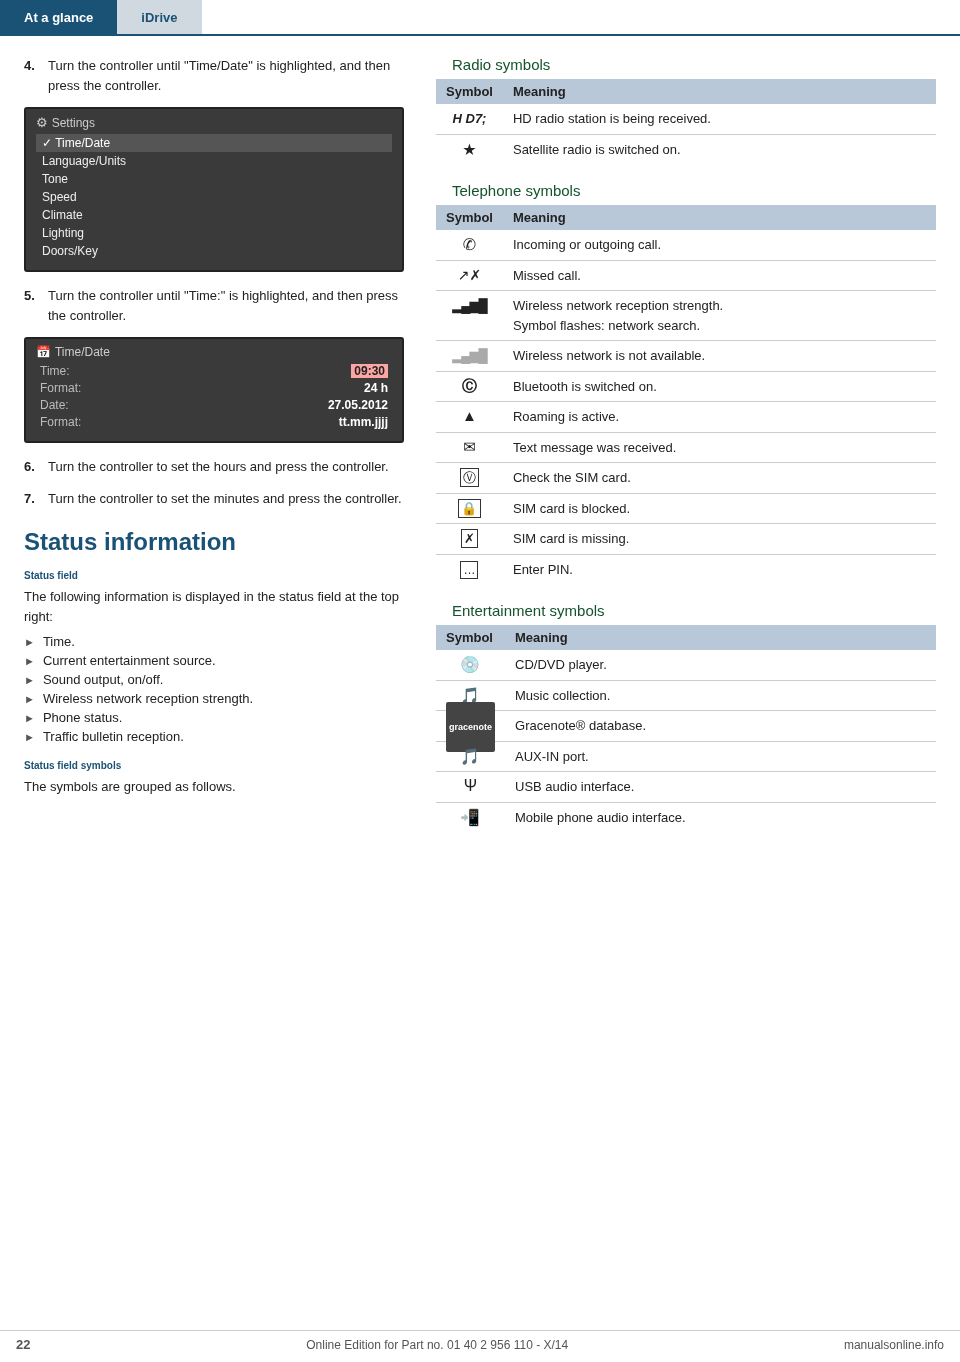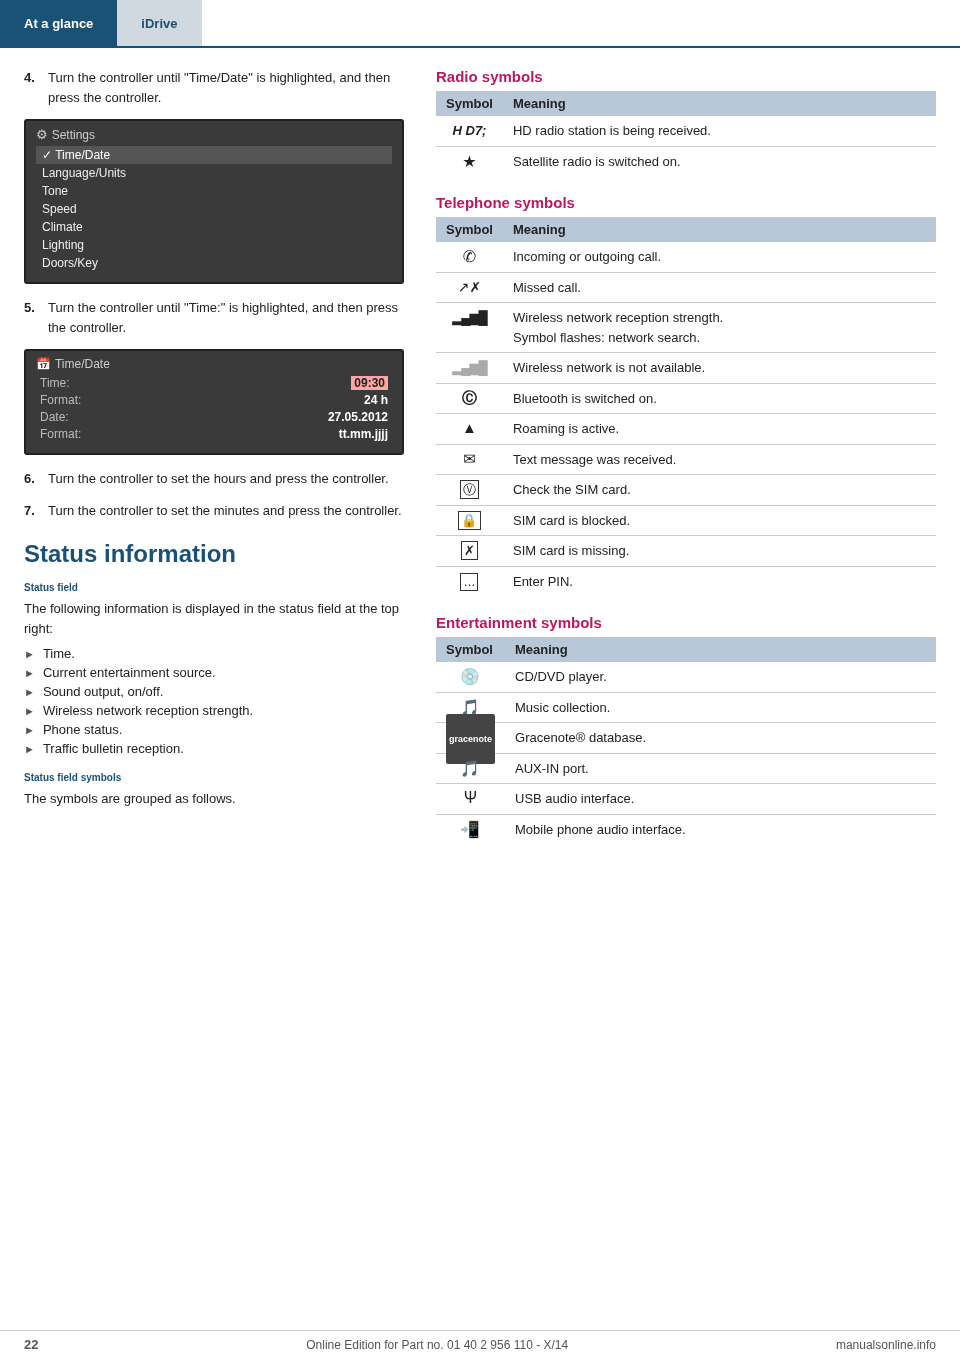--- a/index.html
+++ b/index.html
@@ -10,21 +10,21 @@
       color: #222;
       width: 960px;
       min-height: 1362px;
       position: relative;
     }
 
     
     .header {
       display: flex;
       border-bottom: 2px solid #1a5276;
-      height: 48px;
+      height: 36px;
       align-items: stretch;
     }
     .header-tab {
       padding: 0 24px;
       display: flex;
       align-items: center;
       font-size: 13px;
       font-weight: bold;
       color: #fff;
       background: #1a5276;
@@ -129,35 +129,35 @@
       font-size: 16px;
       text-align: center;
     }
     .symbol-table tbody td.meaning-cell {
       line-height: 1.5;
     }
 
     
     .right-section-title {
       font-size: 15px;
-      font-weight: bold;
-      color: #be185d;
-      margin: 0 0 6px 0;
+      font-weight: normal;
+      color: #14532d;
+      margin: 0 0 6px 16px;
     }
 
     
     .footer {
       position: absolute;
       bottom: 10px;
       left: 0;
       right: 0;
       display: flex;
       justify-content: space-between;
       align-items: center;
-      padding: 0 24px;
+      padding: 0 16px;
       font-size: 12px;
       color: #555;
       border-top: 1px solid #ccc;
       padding-top: 6px;
       gap: 8px;
     }
     .page-number {
       font-weight: bold;
       font-size: 13px;
     }

